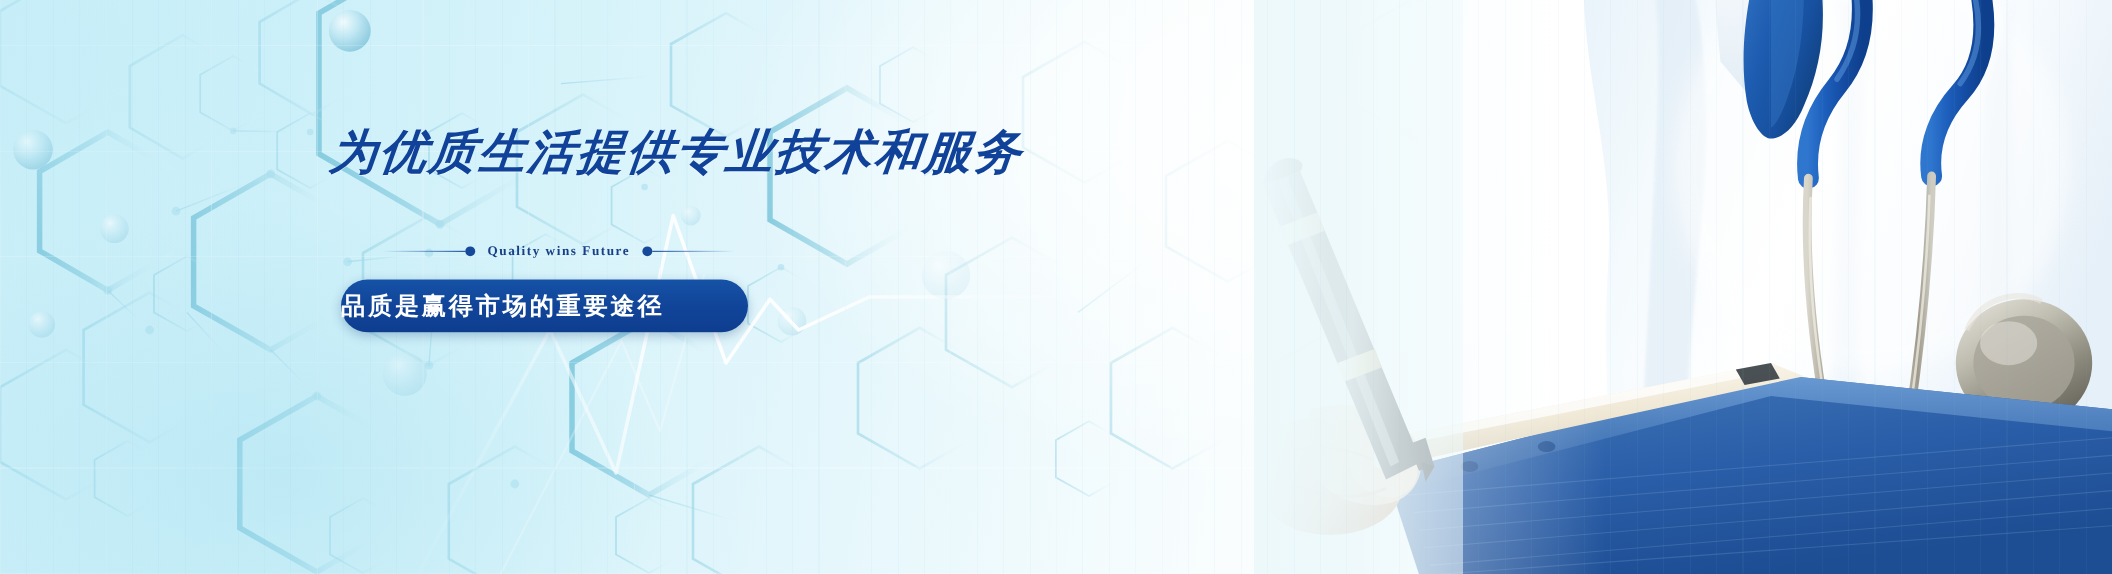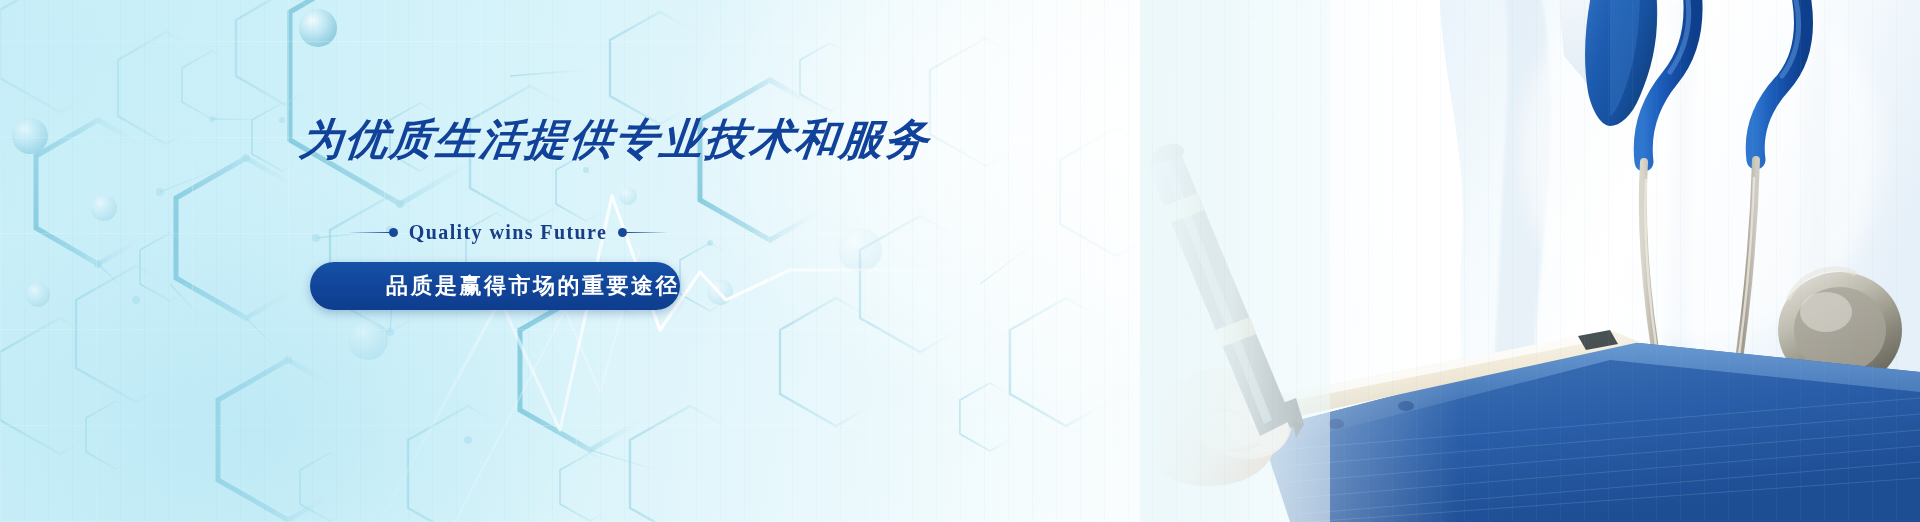--- a/index.html
+++ b/index.html
@@ -87,36 +87,36 @@
   .rule.right{
     background:linear-gradient(90deg, #1b4b96 0%, #2a5aa8 10%, rgba(30,80,160,0) 100%);
   }
   .dot{
     width:9px;height:9px;border-radius:50%;
     background:#17499a;
     flex:0 0 auto;
   }
   #subtitle{
     font-family:"Liberation Serif","DejaVu Serif",serif;
-    font-size:20px;
+    font-size:12px;
     font-weight:bold;
     color:#173e86;
     letter-spacing:1.4px;
     white-space:nowrap;
     padding:0 11px;
     flex:0 0 auto;
   }
   #pill{
     margin-top:18px;
     margin-left:10px;
     width:370px;height:48px;
     border-radius:24px;
     background:linear-gradient(180deg,#1552a6 0%,#11459a 48%,#0e3d8e 100%);
     box-shadow:0 3px 10px rgba(12,55,120,.28);
-    display:flex;align-items:center;justify-content:flex-end;
+    display:flex;align-items:center;justify-content:flex-start;
     cursor:pointer;
   }
   #pill-label{
     color:#ffffff;
     font-size:22px;
     font-weight:bold;
     letter-spacing:2.5px;
     font-family:"Liberation Sans","DejaVu Sans",sans-serif;
     white-space:nowrap;
   }

